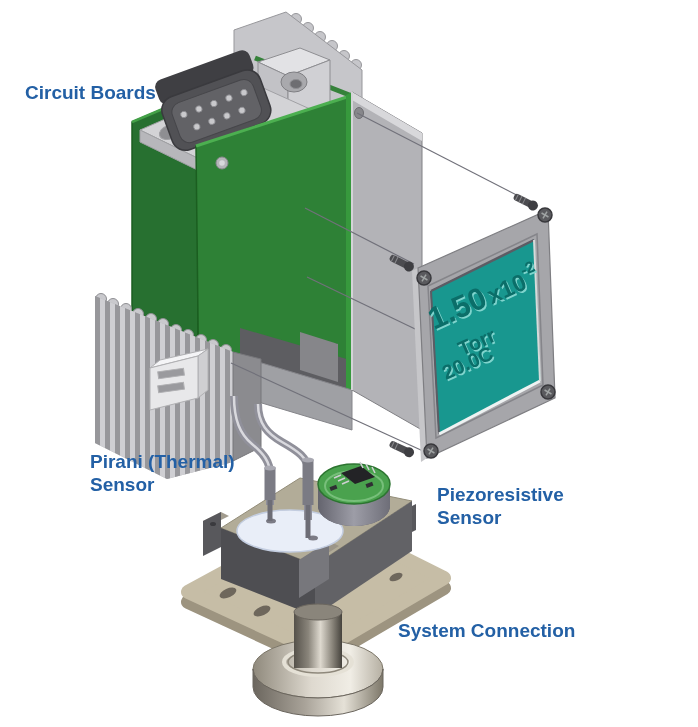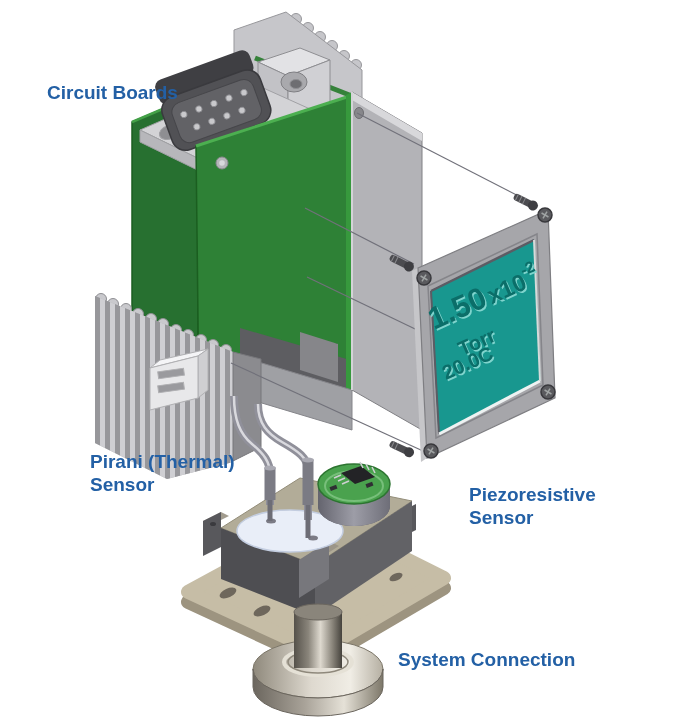--- a/index.html
+++ b/index.html
@@ -5,25 +5,25 @@
   html,body{margin:0;padding:0;background:#fff;}
   .stage{
     position:relative;width:698px;height:727px;background:#ffffff;overflow:hidden;
     font-family:"Liberation Sans",sans-serif;
   }
   .stage svg{position:absolute;left:0;top:0;}
   .diagram-label{
     position:absolute;color:#2360a5;font-weight:bold;font-size:19px;line-height:1.2;
     letter-spacing:0;white-space:nowrap;
   }
-  .lbl-circuit{left:47px;top:82px;}
+  .lbl-circuit{left:25px;top:82px;}
   .lbl-touch{left:567px;top:220px;}
   .lbl-pirani{left:90px;top:451px;width:172px;}
-  .lbl-piezo{left:437px;top:484px;margin-left:32px;}
-  .lbl-system{left:398px;top:649px;}
+  .lbl-piezo{left:437px;top:484px;}
+  .lbl-system{left:398px;top:620px;}
   .scrtext{font-family:"Liberation Sans",sans-serif;font-weight:bold;}
 </style>
 </head>
 <body>
 
 <div class="stage">
 
 <svg width="698" height="727" viewBox="0 0 698 727">
   <defs>
     <clipPath id="finsClip">

